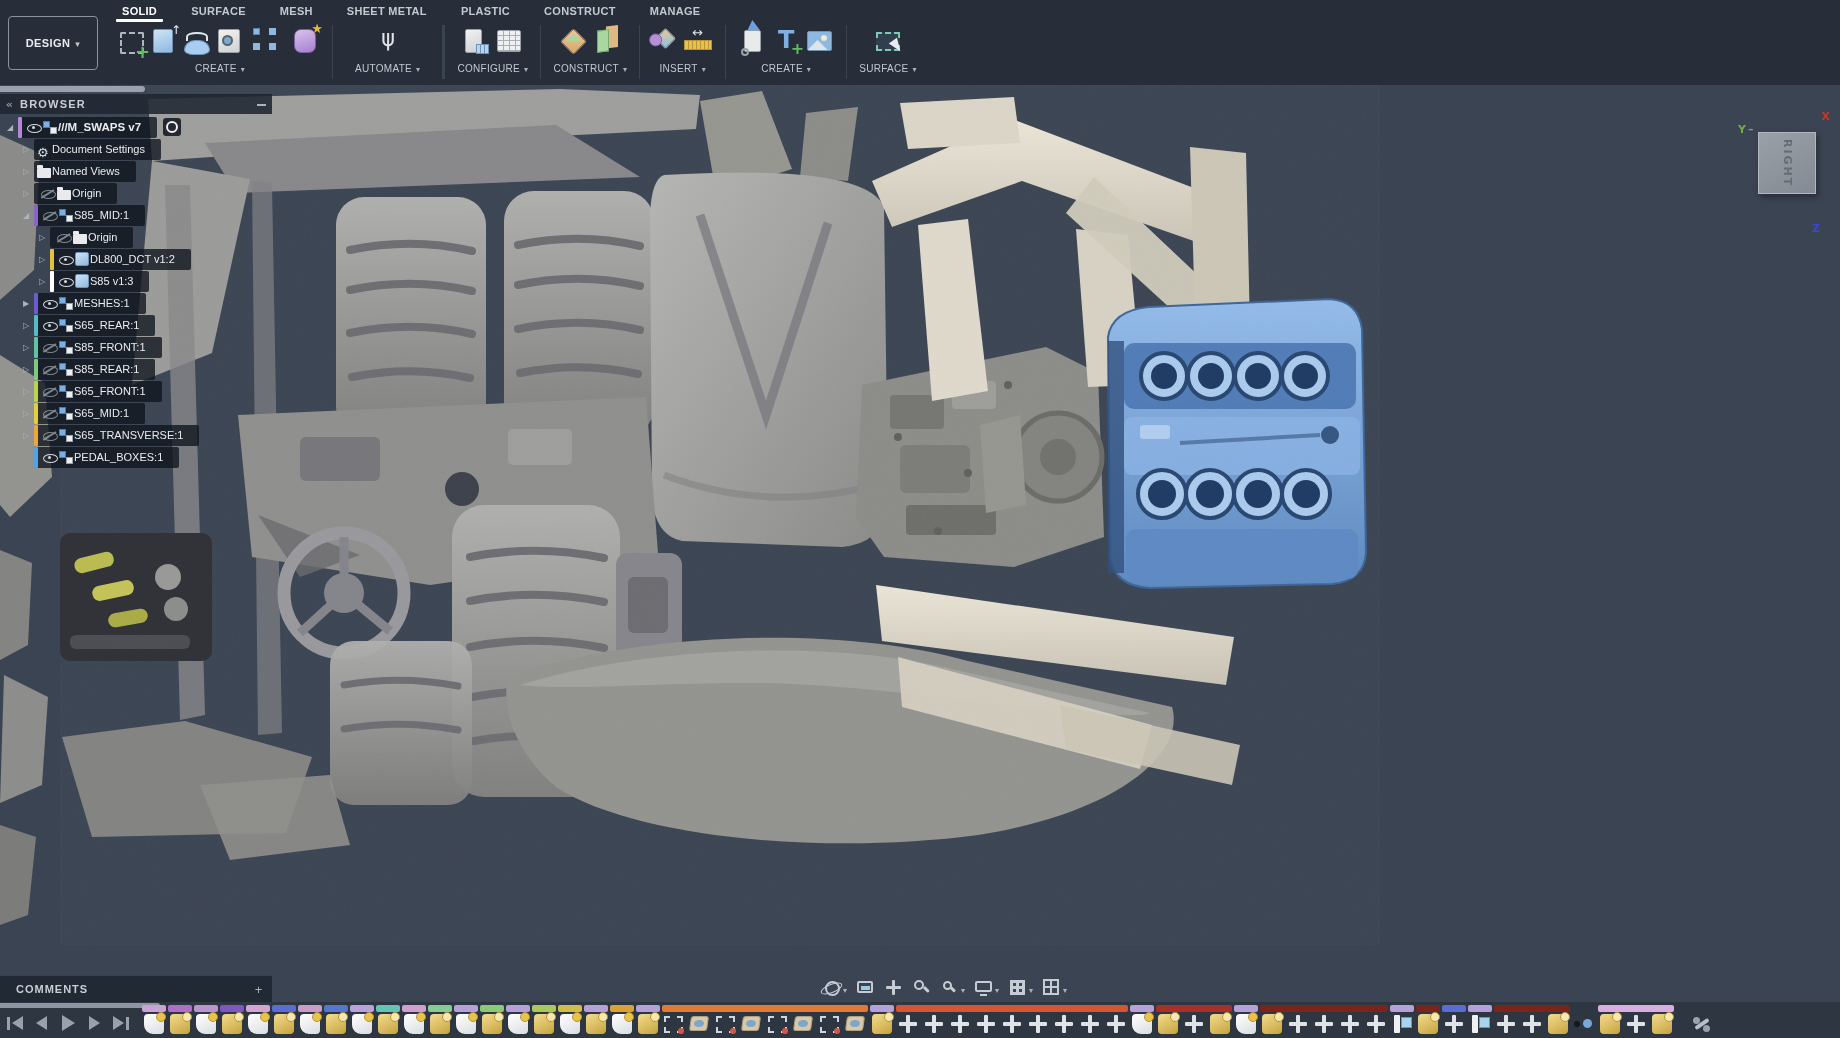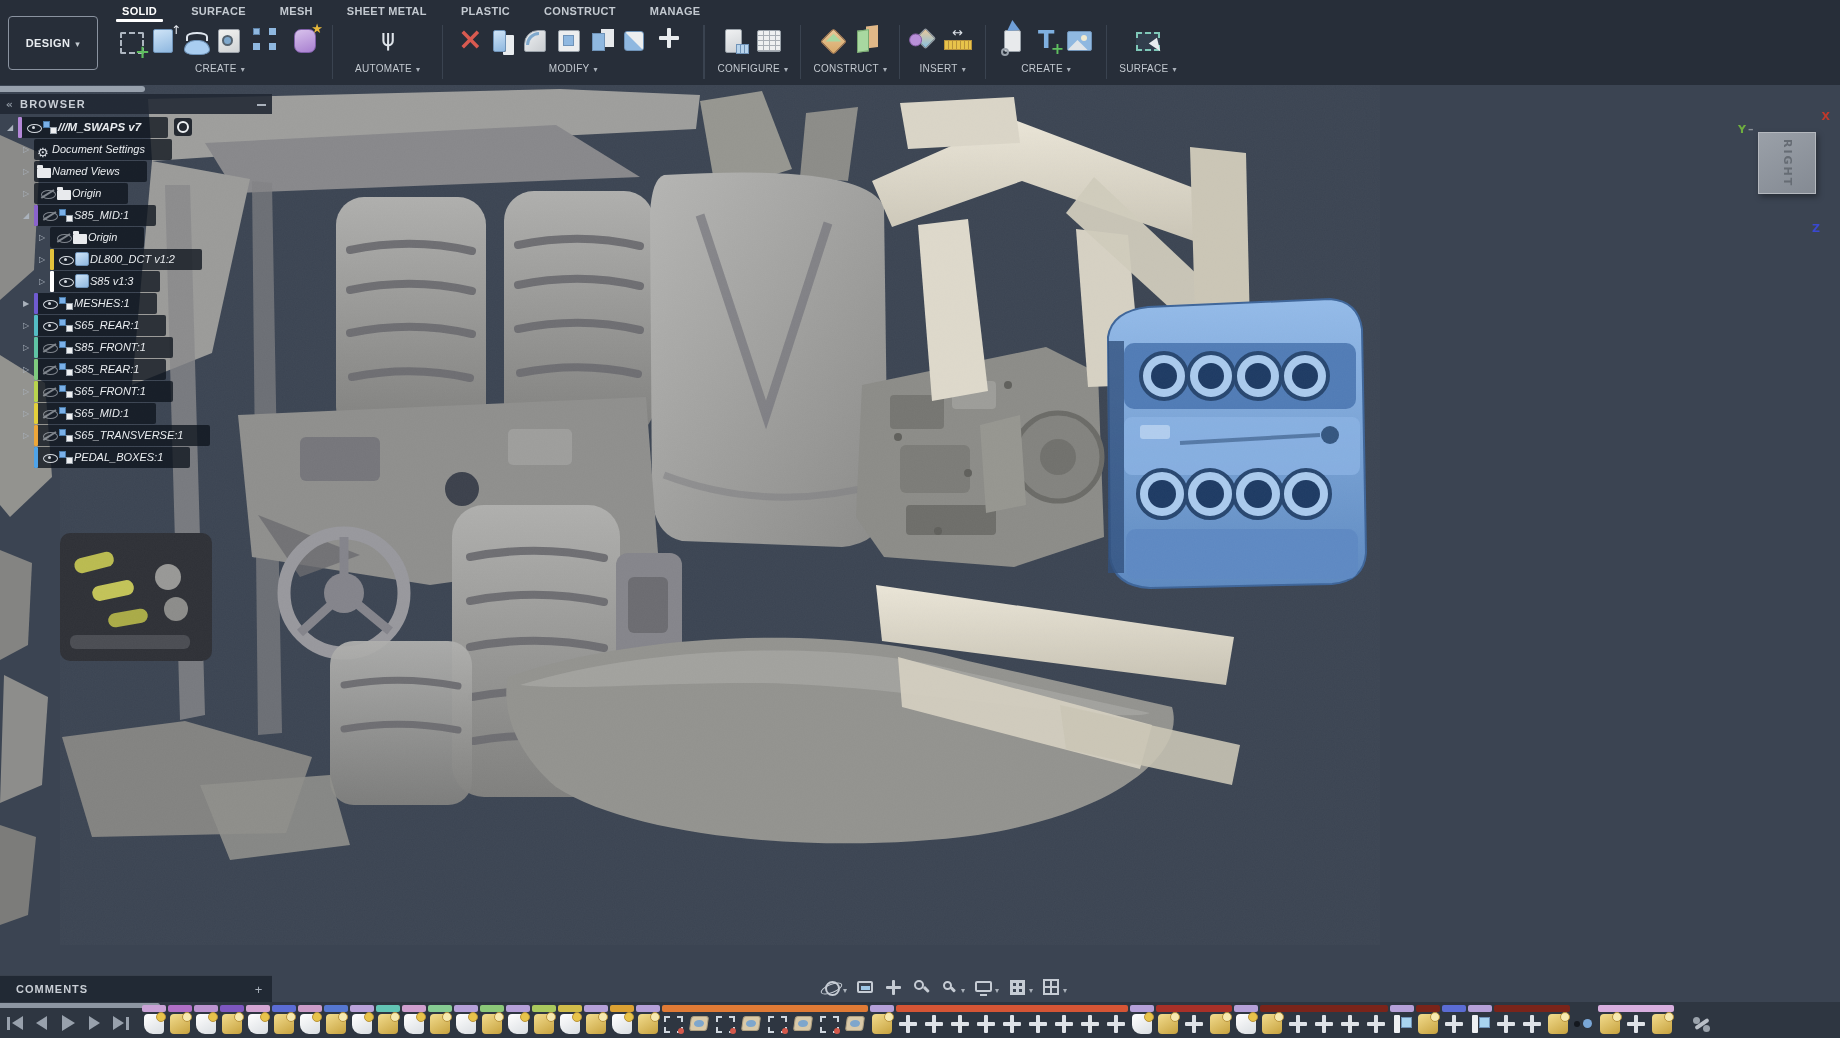--- a/index.html
+++ b/index.html
@@ -102,21 +102,21 @@
   #browser-header{position:absolute;left:0;top:9px;width:272px;height:20px;background:rgba(32,39,50,.88);
       display:flex;align-items:center;color:#c9ced5;font-size:11px;letter-spacing:1.2px;font-weight:bold;}
   #browser-collapse{width:20px;text-align:center;color:#8f98a3;font-size:11px;font-family:"DejaVu Sans",sans-serif;}
   #browser-collapse::before{content:"«";}
   #browser-title{flex:1;}
   #browser-min{width:22px;text-align:center;color:#aab2bc;}
   #browser-min::before{content:"";display:inline-block;width:9px;height:2px;background:#aab2bc;vertical-align:middle;}
   #btree{position:absolute;left:0;top:31px;width:272px;}
   .brow{display:flex;align-items:center;height:22px;gap:2px;}
   .barrow{width:12px;flex:none;font-size:8px;color:#aab2bc;text-align:center;font-family:"DejaVu Sans",sans-serif;}
-  .bchip{display:inline-flex;align-items:center;background:rgba(14,20,30,.78);border-radius:2px;height:21px;padding-right:27px;gap:1px;font-style:italic;}
+  .bchip{display:inline-flex;align-items:center;background:rgba(14,20,30,.78);border-radius:2px;height:21px;padding-right:16px;gap:1px;}
   .bbar{width:4px;height:21px;border-radius:1px;flex:none;}
   .bchip .pad{width:2px;}
   .eye{width:16px;height:15px;position:relative;flex:none;margin-left:3px;}
   .eye::before{content:"";position:absolute;left:1px;top:4px;width:13px;height:7px;border:1.5px solid #d4d9df;border-radius:50%;}
   .eye.on::after{content:"";position:absolute;left:6px;top:6.5px;width:3px;height:3px;background:#d4d9df;border-radius:50%;}
   .eye.off{opacity:.55;}
   .eye.off::after{content:"";position:absolute;left:0;top:7px;width:15px;height:1.5px;background:#d4d9df;transform:rotate(-32deg);}
   .bic{position:relative;flex:none;display:inline-block;}
   .bic-component{width:14px;height:13px;}
   .bic-component::before{content:"";position:absolute;left:0;top:0;width:7px;height:7px;background:#7ab0e8;border:1px solid #4a7aa8;box-sizing:border-box;}
@@ -235,35 +235,20 @@
           <div class="group group-1">
             <div class="gicons">
               <span class="ric ric-automate-node"></span>
             </div>
             <div class="glabel">
               <span>AUTOMATE</span>
               <span class="caret"></span>
             </div>
           </div>
           <div class="gsep"></div>
-          <div class="group group-2">
-            <div class="gicons">
-              <span class="ric ric-delete"></span>
-              <span class="ric ric-press-pull"></span>
-              <span class="ric ric-fillet"></span>
-              <span class="ric ric-shell"></span>
-              <span class="ric ric-combine"></span>
-              <span class="ric ric-split-body"></span>
-              <span class="ric ric-move-copy"></span>
-            </div>
-            <div class="glabel">
-              <span>MODIFY</span>
-              <span class="caret"></span>
-            </div>
-          </div>
           <div class="gsep"></div>
           <div class="gsep"></div>
           <div class="group group-4">
             <div class="gicons">
               <span class="ric ric-configuration"></span>
               <span class="ric ric-config-table"></span>
             </div>
             <div class="glabel">
               <span>CONFIGURE</span>
               <span class="caret"></span>

